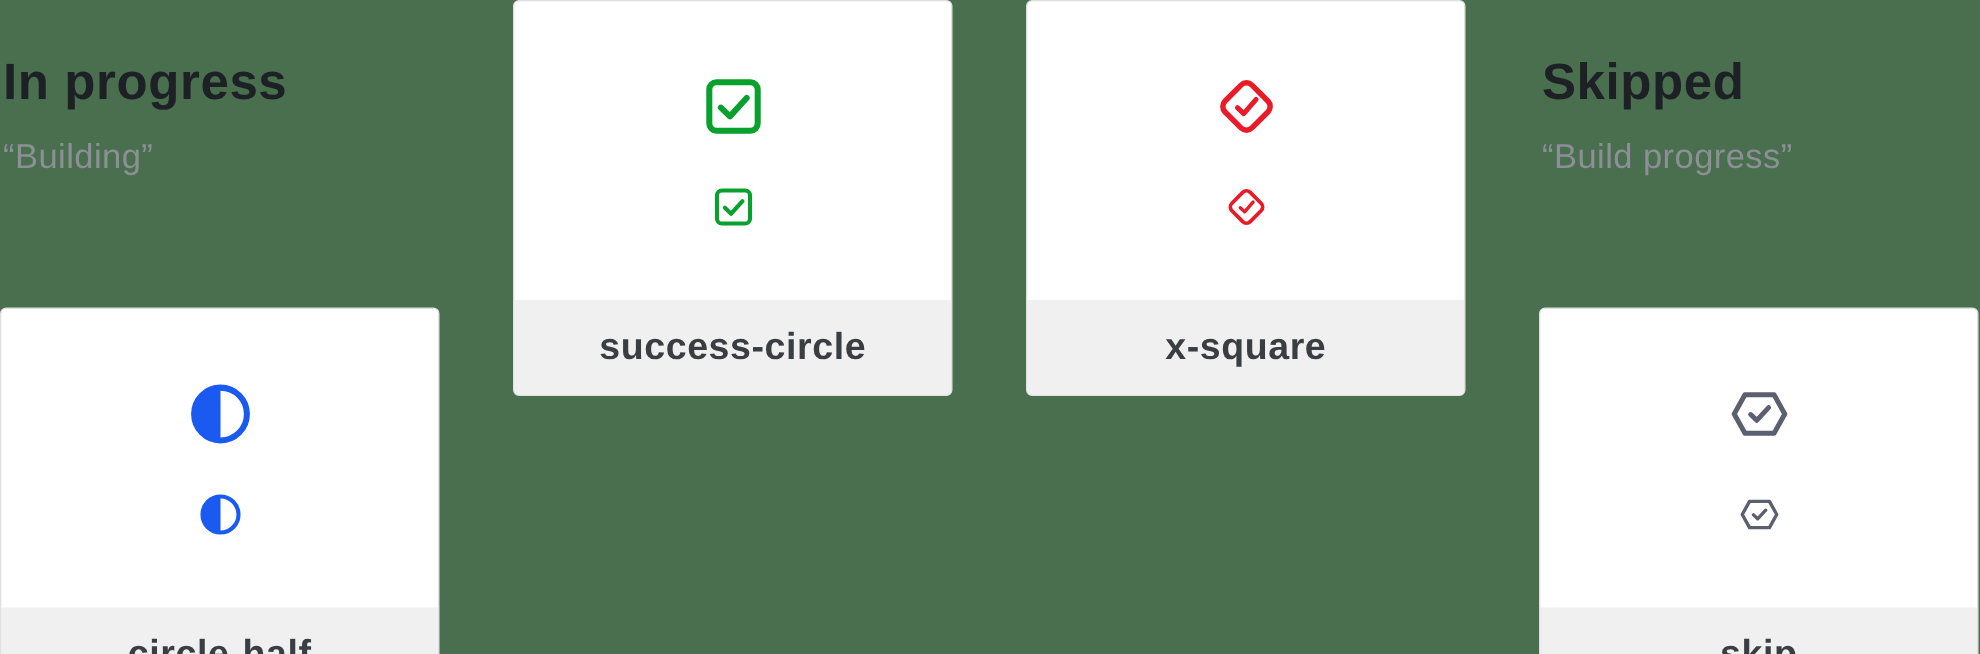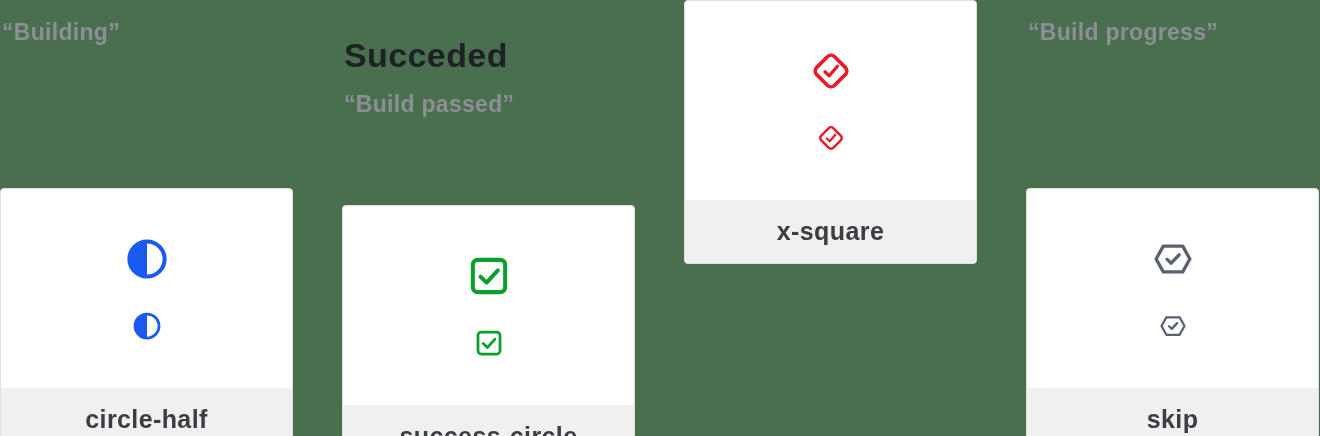--- a/index.html
+++ b/index.html
@@ -27,21 +27,21 @@
     font-size: 34px;
     line-height: 1;
     font-weight: 700;
     letter-spacing: 0.4px;
     color: #1d2126;
   }
   .status-subtitle {
     margin: 21px 0 0 0;
     font-size: 23px;
     line-height: 1;
-    font-weight: 700;
+    font-weight: 400;
     letter-spacing: 0.3px;
     color: #8c8f95;
   }
   .card {
     box-sizing: border-box;
     height: 264px;
     background: #ffffff;
     border: 1px solid #e0e0e0;
     border-radius: 4px;
     display: flex;
@@ -94,20 +94,21 @@
       <path d="M2.8 12 L6.7 5 L17.3 5 L21.2 12 L17.3 19 L6.7 19 Z" fill="none" stroke="currentColor" stroke-width="1.8" stroke-linejoin="round"></path>
       <path d="M8.8 12.2 L11 14.3 L15.3 9.7" fill="none" stroke="currentColor" stroke-width="1.8" stroke-linecap="round" stroke-linejoin="round"></path>
     </g>
   </defs>
 </svg>
 
 <div class="grid">
 
   <div>
     <div class="col-header">
+      <h2 class="status-title">In progress</h2>
       <p class="status-subtitle">“Building”</p>
     </div>
     <div class="card">
       <div class="icon-area" style="color: rgb(26, 90, 240);">
         <span class="icon-large">
           <svg viewBox="0 0 24 24">
               <use href="#tpl-circle-half"></use>
             </svg>
         </span>
         <span class="icon-small">
@@ -116,24 +117,20 @@
             </svg>
         </span>
       </div>
       <div class="card-footer">
         <span class="card-label">circle-half</span>
       </div>
     </div>
   </div>
 
   <div>
-    <div class="col-header">
-      <h2 class="status-title">Succeded</h2>
-      <p class="status-subtitle">“Build passed”</p>
-    </div>
     <div class="card">
       <div class="icon-area" style="color: rgb(10, 160, 45);">
         <span class="icon-large">
           <svg viewBox="0 0 24 24">
               <use href="#tpl-check-square"></use>
             </svg>
         </span>
         <span class="icon-small">
           <svg viewBox="0 0 24 24">
               <use href="#tpl-check-square"></use>
@@ -161,20 +158,21 @@
         </span>
       </div>
       <div class="card-footer">
         <span class="card-label">x-square</span>
       </div>
     </div>
   </div>
 
   <div>
     <div class="col-header">
+      <h2 class="status-title">Skipped</h2>
       <p class="status-subtitle">“Build progress”</p>
     </div>
     <div class="card">
       <div class="icon-area" style="color: rgb(90, 96, 112);">
         <span class="icon-large">
           <svg viewBox="0 0 24 24">
               <use href="#tpl-hexagon-check"></use>
             </svg>
         </span>
         <span class="icon-small">

